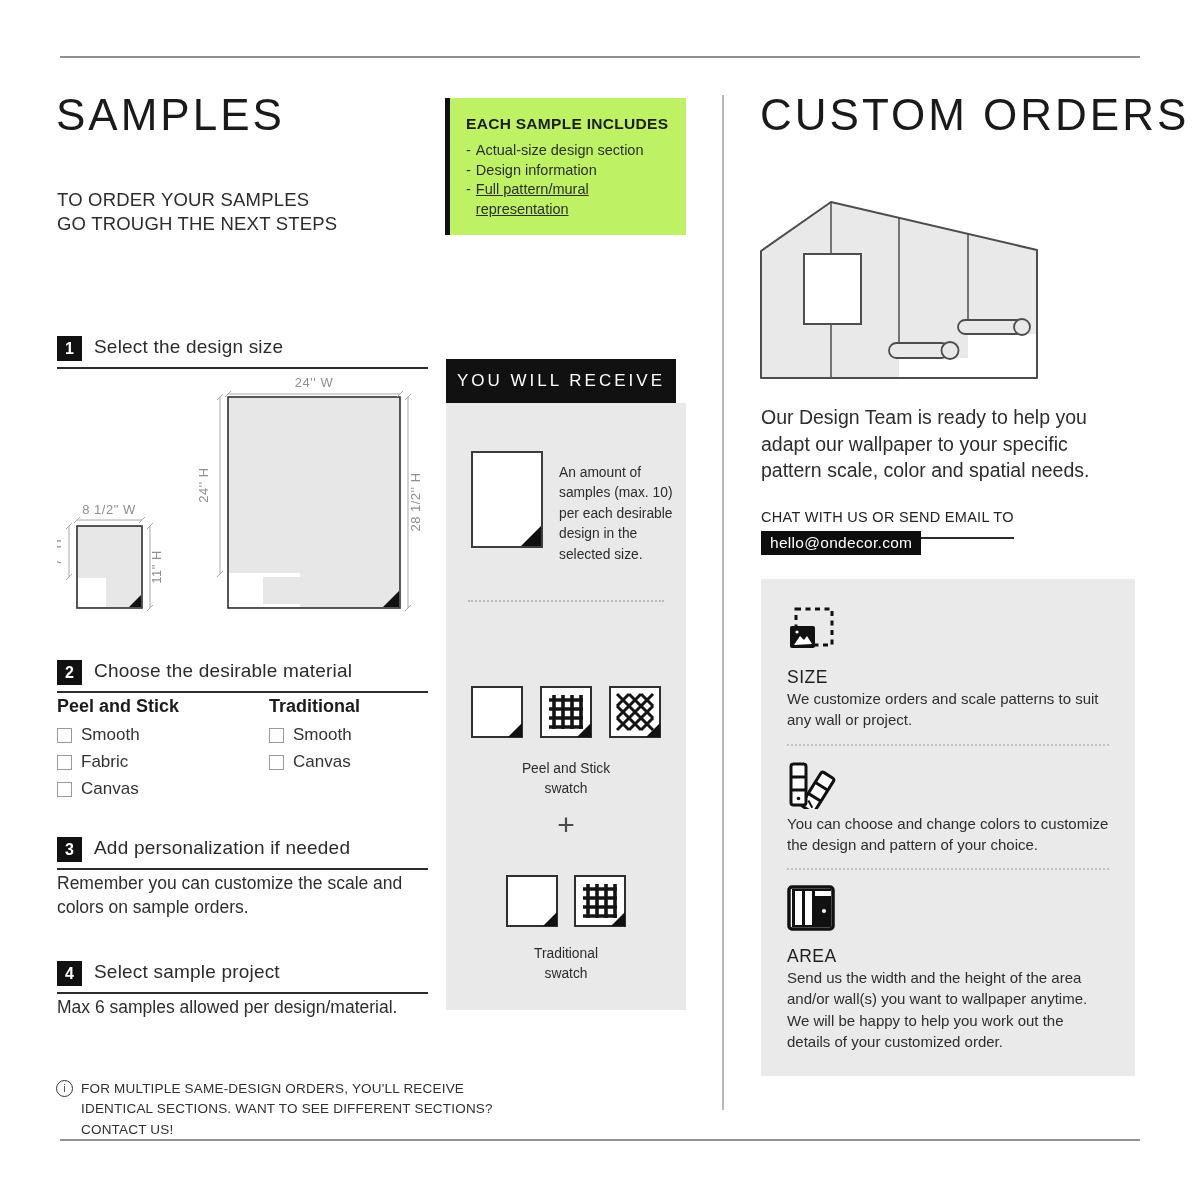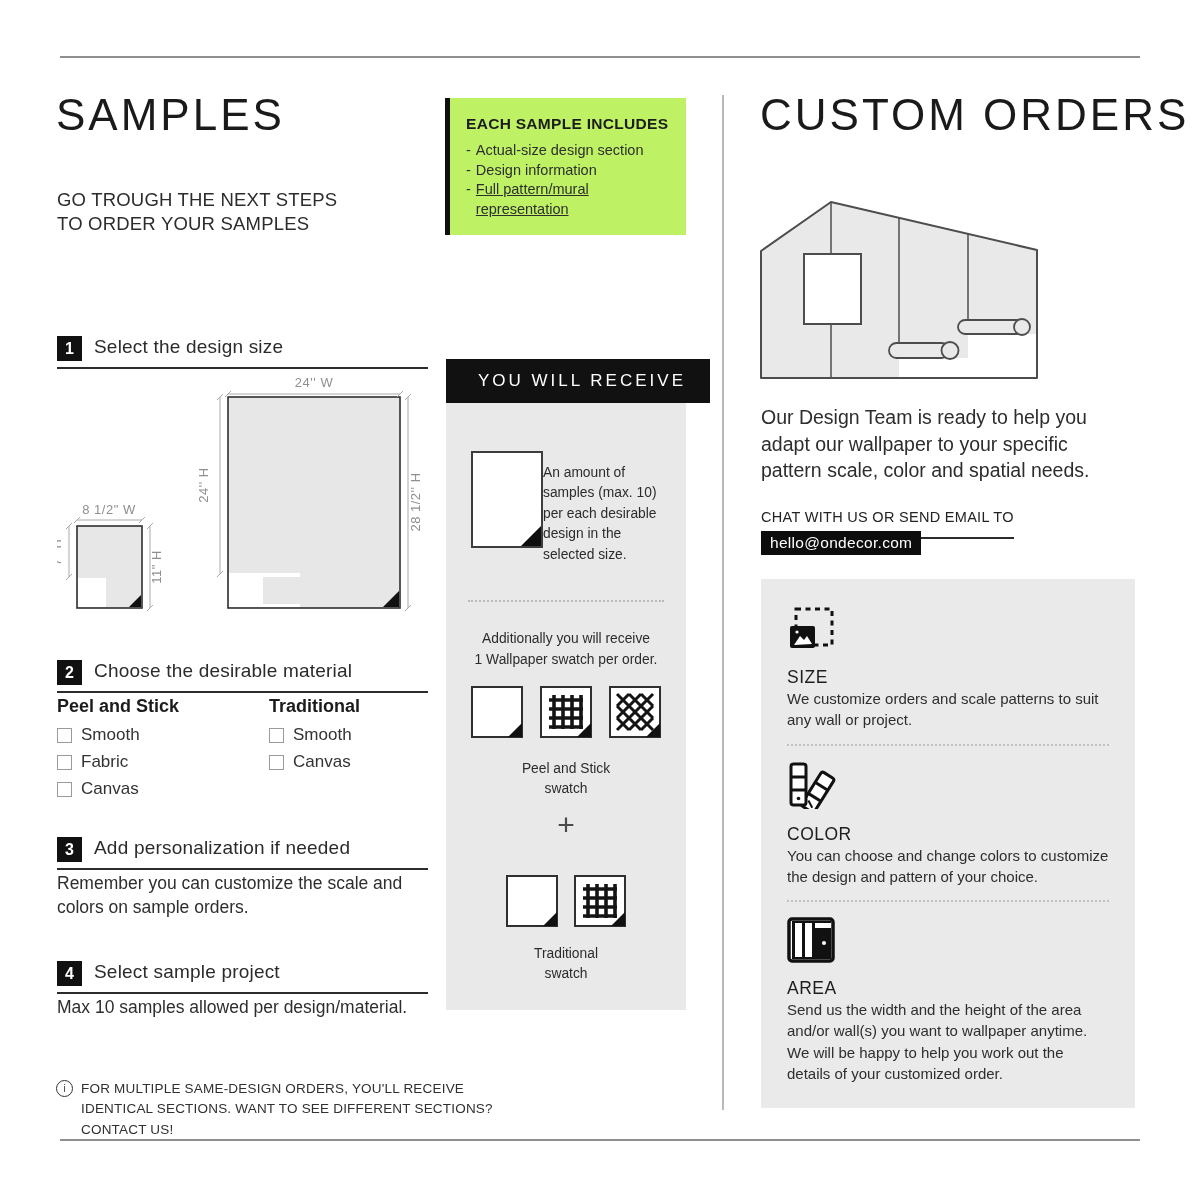--- a/index.html
+++ b/index.html
@@ -27,24 +27,24 @@
   .step-text{font-size:17.5px;line-height:1.36;color:#2e2e2e;}
   .footnote{display:flex;gap:8px;align-items:flex-start;width:480px;}
   .info-ic{width:15px;height:15px;border:1.3px solid #333;border-radius:50%;flex:0 0 15px;
     display:flex;align-items:center;justify-content:center;font-size:10px;color:#333;margin-top:1px;}
   .footnote-text{font-size:13.5px;line-height:1.5;color:#303030;letter-spacing:.2px;}
   
   .includes-box{position:absolute;left:445px;top:98px;width:241px;box-sizing:border-box;
     background:#bef264;border-left:5px solid #101010;padding:17px 12px 16px 16px;}
   .includes-title{font-size:15.5px;font-weight:bold;color:#1c1c1c;letter-spacing:.3px;margin-bottom:8px;}
   .inc-item{display:flex;gap:5px;font-size:14.5px;line-height:1.35;color:#2e2e2e;}
-  .receive-bar{position:absolute;left:446px;top:359px;width:256px;height:44px;background:#111;color:#fff;
-    display:flex;align-items:center;justify-content:center;font-size:17px;letter-spacing:3px;padding-left:8px;}
+  .receive-bar{position:absolute;left:446px;top:359px;width:230px;height:44px;background:#111;color:#fff;
+    display:flex;align-items:center;justify-content:center;font-size:17px;letter-spacing:3px;}
   .receive-panel{position:absolute;left:446px;top:403px;width:240px;height:607px;background:#e9e9e9;}
-  .sample-row{position:absolute;top:48px;left:25px;display:flex;}
+  .sample-row{position:absolute;top:48px;left:25px;display:flex;gap:16px;}
   .sample-row-text{width:118px;font-size:13.8px;line-height:1.48;color:#2c2c2c;margin-top:12px;}
   .dotted{border-top:2px dotted #b9b9b9;}
   .panel-dotted{position:absolute;top:197px;left:22px;width:196px;}
   .additional{position:absolute;top:226px;left:0;width:100%;text-align:center;
     font-size:13.8px;line-height:1.5;color:#2c2c2c;}
   .swatch-row{position:absolute;left:0;width:100%;display:flex;justify-content:center;gap:17px;}
   .swatch-label{position:absolute;left:0;width:100%;text-align:center;font-size:13.8px;line-height:1.45;color:#2c2c2c;}
   .plus{position:absolute;top:405px;left:0;width:100%;text-align:center;font-size:30px;color:#4a4a4a;}
   
   .custom-intro{font-size:19.5px;line-height:1.37;color:#2d2d2d;width:372px;}
@@ -61,22 +61,22 @@
 </head>
 <body>
 
 <div class="hr" style="top:56px;"></div>
 <div class="hr" style="top:1139px;"></div>
 <div class="vdiv"></div>
 
 <div class="abs big-title" style="left:56px;top:90px;">SAMPLES</div>
 
 <div class="abs intro" style="left:57px;top:188px;">
+  <div>TO ORDER YOUR SAMPLES</div>
   <div>GO TROUGH THE NEXT STEPS</div>
-  <div>TO ORDER YOUR SAMPLES</div>
 </div>
 
 <div class="step" style="top:336px;">
   <div class="step-head">
     <span class="step-num">1</span>
     <span class="step-label">Select the design size</span>
   </div>
 </div>
 
 <svg class="abs" style="left:57px;top:375px;" width="385" height="245" viewBox="0 0 385 245">
@@ -165,21 +165,21 @@
   </div>
 </div>
 <div class="abs step-text" style="left:57px;top:872px;width:350px;">Remember you can customize the scale and colors on sample orders.</div>
 
 <div class="step" style="top:961px;">
   <div class="step-head">
     <span class="step-num">4</span>
     <span class="step-label">Select sample project</span>
   </div>
 </div>
-<div class="abs step-text" style="left:57px;top:996px;width:380px;">Max 10 samples allowed per design/material.</div>
+<div class="abs step-text" style="left:57px;top:996px;width:380px;">Max 6 samples allowed per design/material.</div>
 
 <div class="abs footnote" style="left:56px;top:1079px;">
   <span class="info-ic">i</span>
   <span class="footnote-text">FOR MULTIPLE SAME-DESIGN ORDERS, YOU'LL RECEIVE IDENTICAL SECTIONS. WANT TO SEE DIFFERENT SECTIONS? CONTACT US!</span>
 </div>
 
 <div class="includes-box">
   <div class="includes-title">EACH SAMPLE INCLUDES</div>
   <div class="inc-item">
     <span>-</span>
@@ -201,24 +201,20 @@
   <div class="sample-row">
     <svg width="72" height="97" viewBox="0 0 72 97">
       <rect x="1" y="1" width="70" height="95" fill="#ffffff" stroke="#3d3d3d" stroke-width="2"></rect>
       <polygon points="50,95 70,95 70,75" fill="#0f0f0f"></polygon>
     </svg>
     <div class="sample-row-text">An amount of samples (max. 10) per each desirable design in the selected size.</div>
   </div>
 
   <div class="dotted panel-dotted"></div>
 
-  <div class="additional">
-    <div>Additionally you will receive</div>
-    <div>1 Wallpaper swatch per order.</div>
-  </div>
 
   <div class="swatch-row" style="top:283px;">
     <svg width="52" height="52" viewBox="0 0 52 52">
       <rect x="1" y="1" width="50" height="50" fill="#fff" stroke="#2f2f2f" stroke-width="2"></rect>
       <polygon points="37,51 51,51 51,37" fill="#111"></polygon>
     </svg>
     <svg width="52" height="52" viewBox="0 0 52 52">
       <rect x="1" y="1" width="50" height="50" fill="#fff" stroke="#2f2f2f" stroke-width="2"></rect>
       <g stroke="#141414" stroke-width="3.6">
         <line x1="14" y1="9" x2="14" y2="43"></line>
@@ -334,21 +330,20 @@
       <rect x="15" y="4" width="15" height="40" rx="2.5" fill="#fff" stroke="#111" stroke-width="3"></rect>
       <line x1="15" y1="17" x2="30" y2="17" stroke="#111" stroke-width="3"></line>
       <line x1="15" y1="30" x2="30" y2="30" stroke="#111" stroke-width="3"></line>
       <line x1="19" y1="36" x2="26" y2="40" stroke="#111" stroke-width="2"></line>
     </g>
     <rect x="4" y="3" width="15" height="41" rx="2.5" fill="#fff" stroke="#111" stroke-width="3"></rect>
     <line x1="4" y1="16" x2="19" y2="16" stroke="#111" stroke-width="3"></line>
     <line x1="4" y1="29" x2="19" y2="29" stroke="#111" stroke-width="3"></line>
     <circle cx="11.5" cy="37.5" r="1.8" fill="#111"></circle>
   </svg>
-  <div class="feat-title">COLOR</div>
   <div class="feat-text">You can choose and change colors to customize the design and pattern of your choice.</div>
   <div class="feat-div"></div>
   
   <svg width="48" height="46" viewBox="0 0 48 46">
     <rect x="2" y="2" width="44" height="42" rx="3" fill="#fff" stroke="#111" stroke-width="3.5"></rect>
     <rect x="5" y="4" width="39" height="38" fill="#111"></rect>
     <rect x="8" y="6" width="7" height="34" fill="#ffffff"></rect>
     <rect x="18" y="6" width="7" height="34" fill="#ffffff"></rect>
     <rect x="28" y="6" width="16" height="5" fill="#ffffff"></rect>
     <circle cx="37" cy="26" r="2" fill="#ffffff"></circle>

